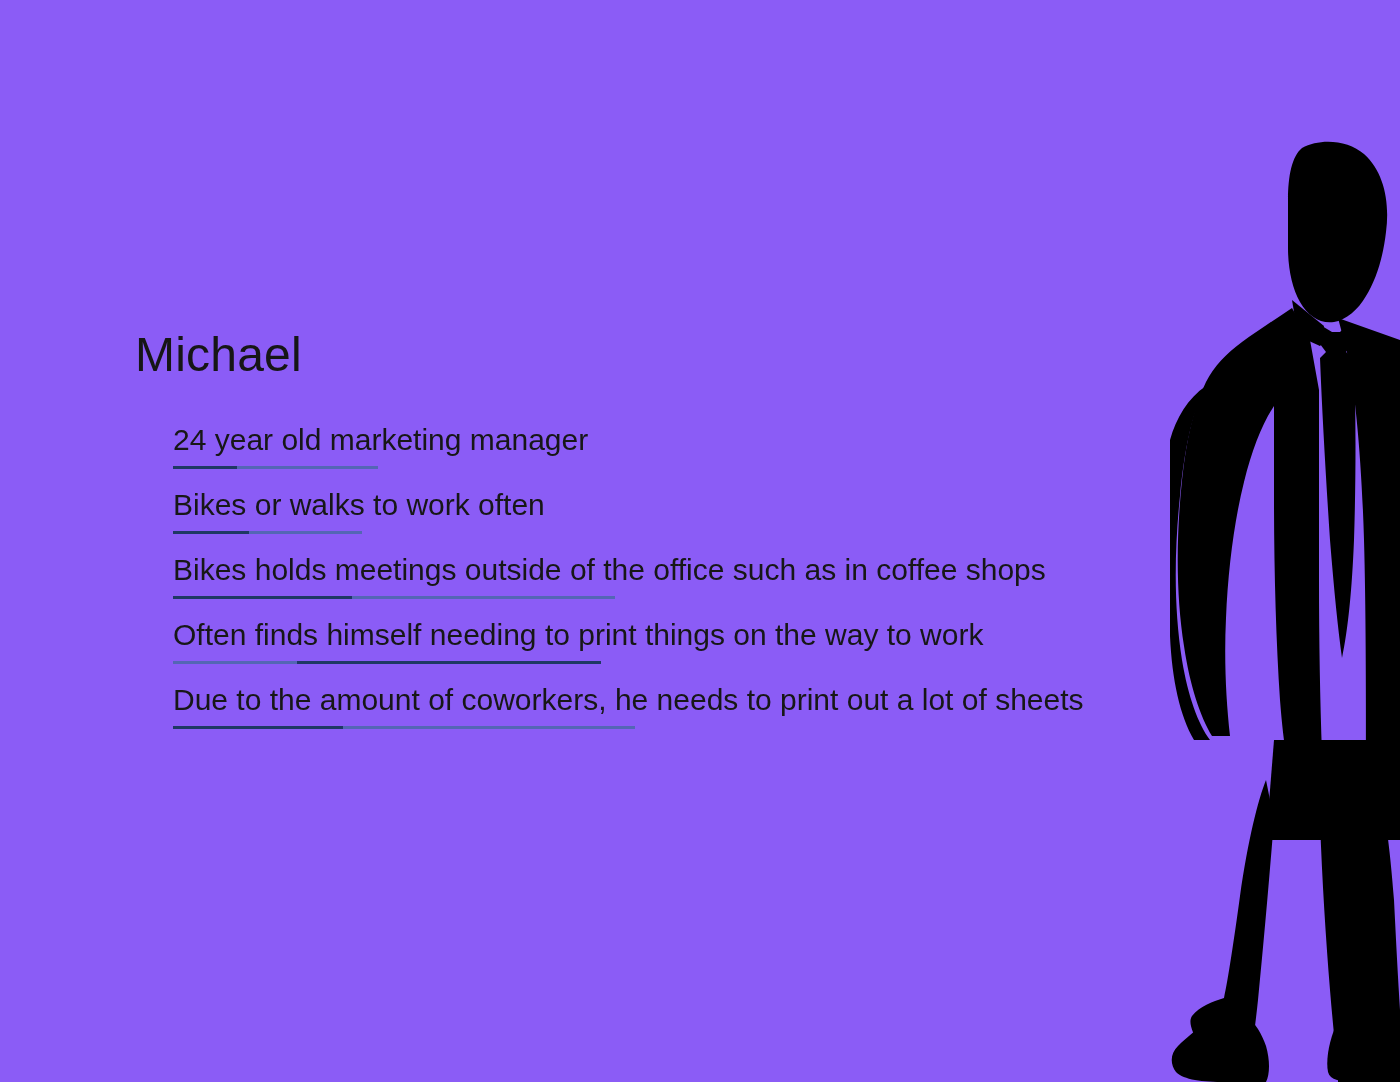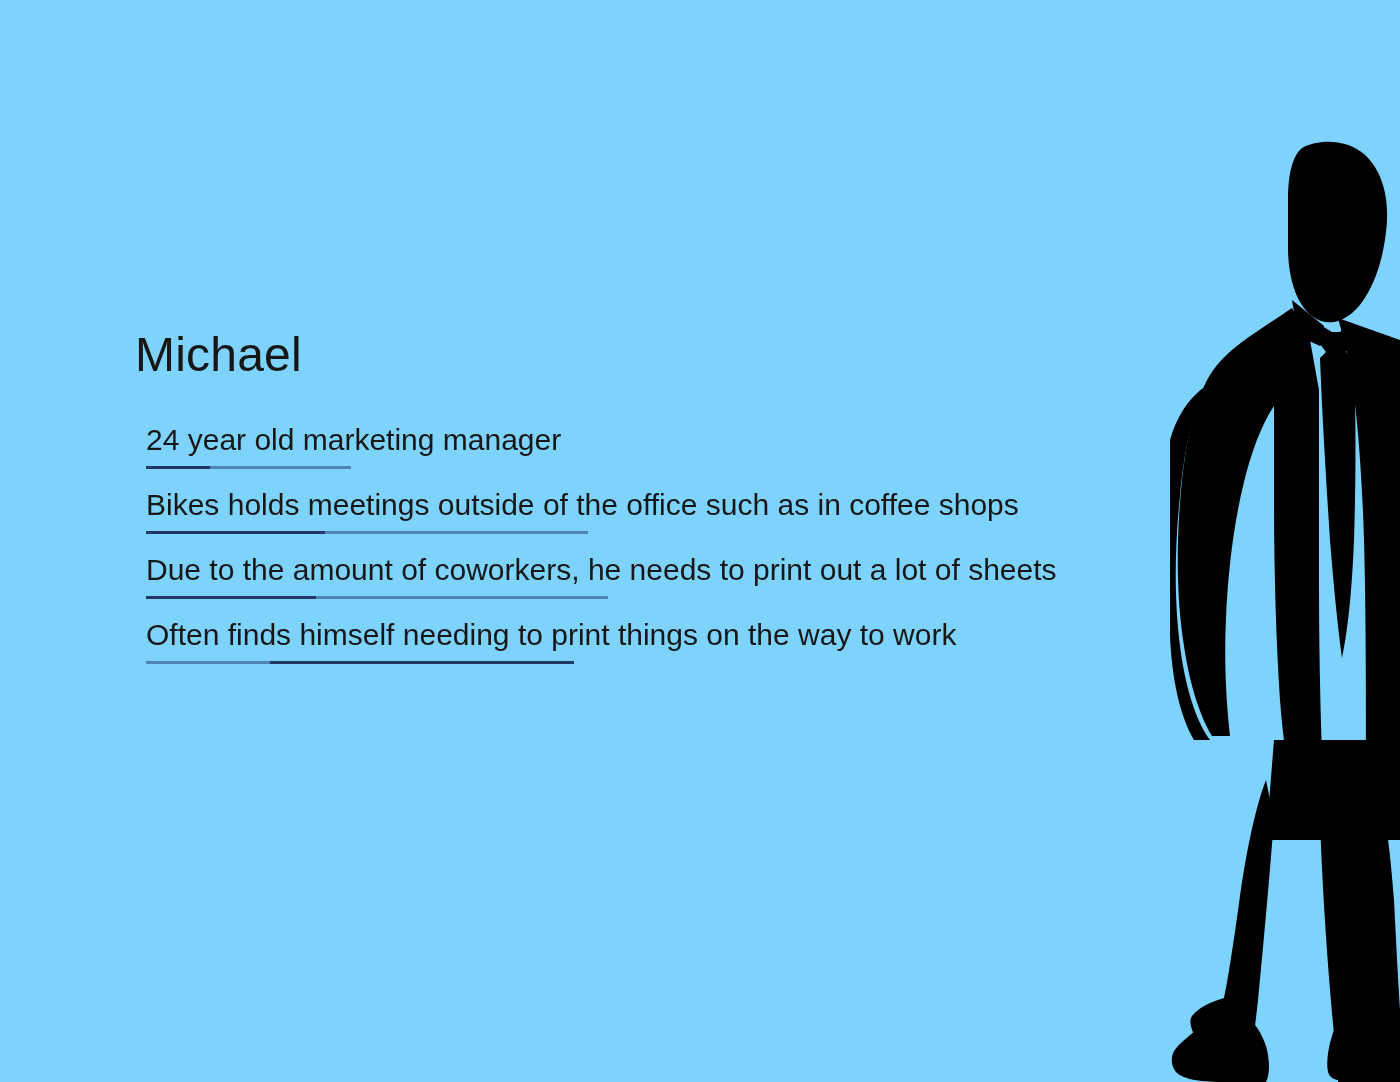--- a/index.html
+++ b/index.html
@@ -14,21 +14,21 @@
     font-family: "Liberation Sans", sans-serif;
     color: #111111;
     overflow: hidden;
     position: relative;
   }
 
   .slide {
     position: relative;
     width: 1400px;
     height: 1082px;
-    background: #7dd3fc;
+    background: #8b5cf6;
     overflow: hidden;
   }
 
   
   .slide-title {
     position: absolute;
     left: 135px;
     top: 330px;
     font-size: 48px;
     font-weight: 400;
@@ -49,20 +49,21 @@
   .bullet-line {
     position: relative;
     font-size: 30px;
     font-weight: 400;
     line-height: 1.05;
     color: #171717;
     white-space: nowrap;
     height: 65px;
     padding-top: 4px;
     box-sizing: border-box;
+    margin-left: 27px;
   }
 
   .bullet-text {
     display: inline;
   }
 
   
   .bullet-underline {
     position: absolute;
     left: 0;
@@ -99,42 +100,49 @@
   <div class="bullets">
 
     <div class="bullet-line">
       <span class="bullet-text">24 year old marketing manager</span>
       <span class="bullet-underline">
         <span class="seg light" style="left:0px;width:205px;"></span>
         <span class="seg dark" style="left:0px;width:64px;"></span>
       </span>
     </div>
 
+    <div class="bullet-line">
+      <span class="bullet-text">Bikes or walks to work often</span>
+      <span class="bullet-underline">
+        <span class="seg light" style="left:0px;width:189px;"></span>
+        <span class="seg dark" style="left:0px;width:76px;"></span>
+      </span>
+    </div>
 
     <div class="bullet-line">
       <span class="bullet-text">Bikes holds meetings outside of the office such as in coffee shops</span>
       <span class="bullet-underline">
         <span class="seg light" style="left:0px;width:442px;"></span>
         <span class="seg dark" style="left:0px;width:179px;"></span>
       </span>
     </div>
 
     <div class="bullet-line">
+      <span class="bullet-text">Often finds himself needing to print things on the way to work</span>
+      <span class="bullet-underline">
+        <span class="seg light" style="left:0px;width:428px;"></span>
+        <span class="seg dark" style="left:124px;width:304px;"></span>
+      </span>
+    </div>
+
+    <div class="bullet-line">
       <span class="bullet-text">Due to the amount of coworkers, he needs to print out a lot of sheets</span>
       <span class="bullet-underline">
         <span class="seg light" style="left:0px;width:462px;"></span>
         <span class="seg dark" style="left:0px;width:170px;"></span>
-      </span>
-    </div>
-
-    <div class="bullet-line">
-      <span class="bullet-text">Often finds himself needing to print things on the way to work</span>
-      <span class="bullet-underline">
-        <span class="seg light" style="left:0px;width:428px;"></span>
-        <span class="seg dark" style="left:124px;width:304px;"></span>
       </span>
     </div>
 
   </div>
 
   <div class="figure">
     <svg viewBox="0 0 230 942" preserveAspectRatio="none" xmlns="http://www.w3.org/2000/svg">
       <g fill="#000000">
 
         <path d="M132 8 C150 -2 178 0 194 14 C214 32 220 62 216 92

